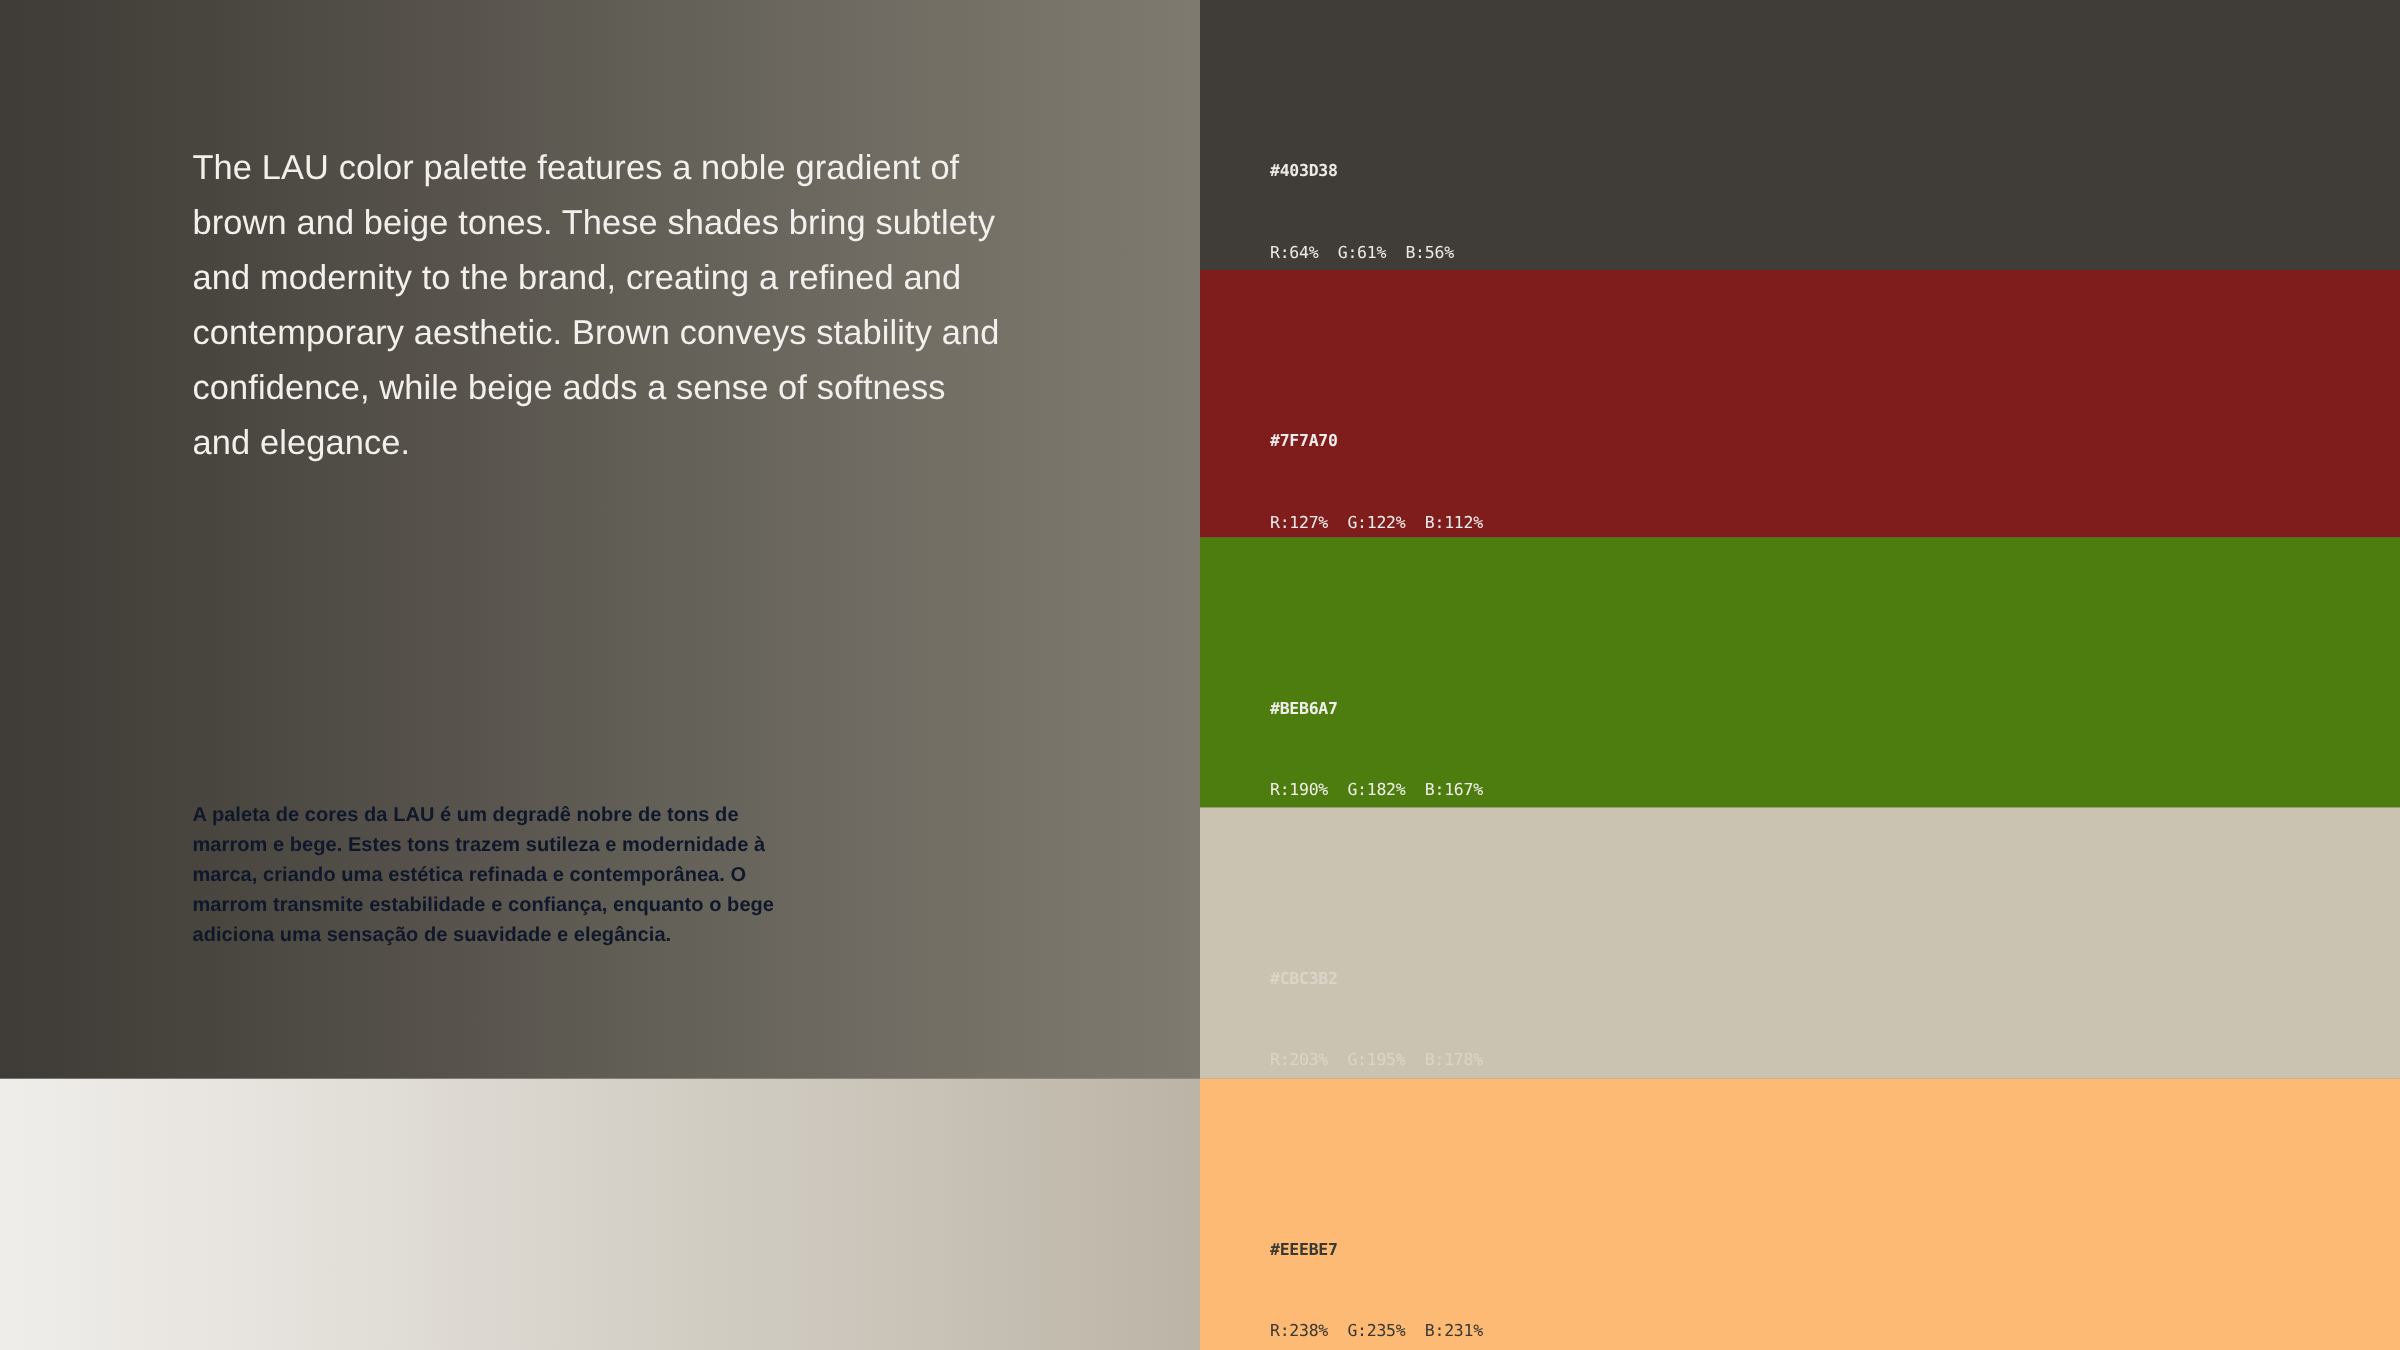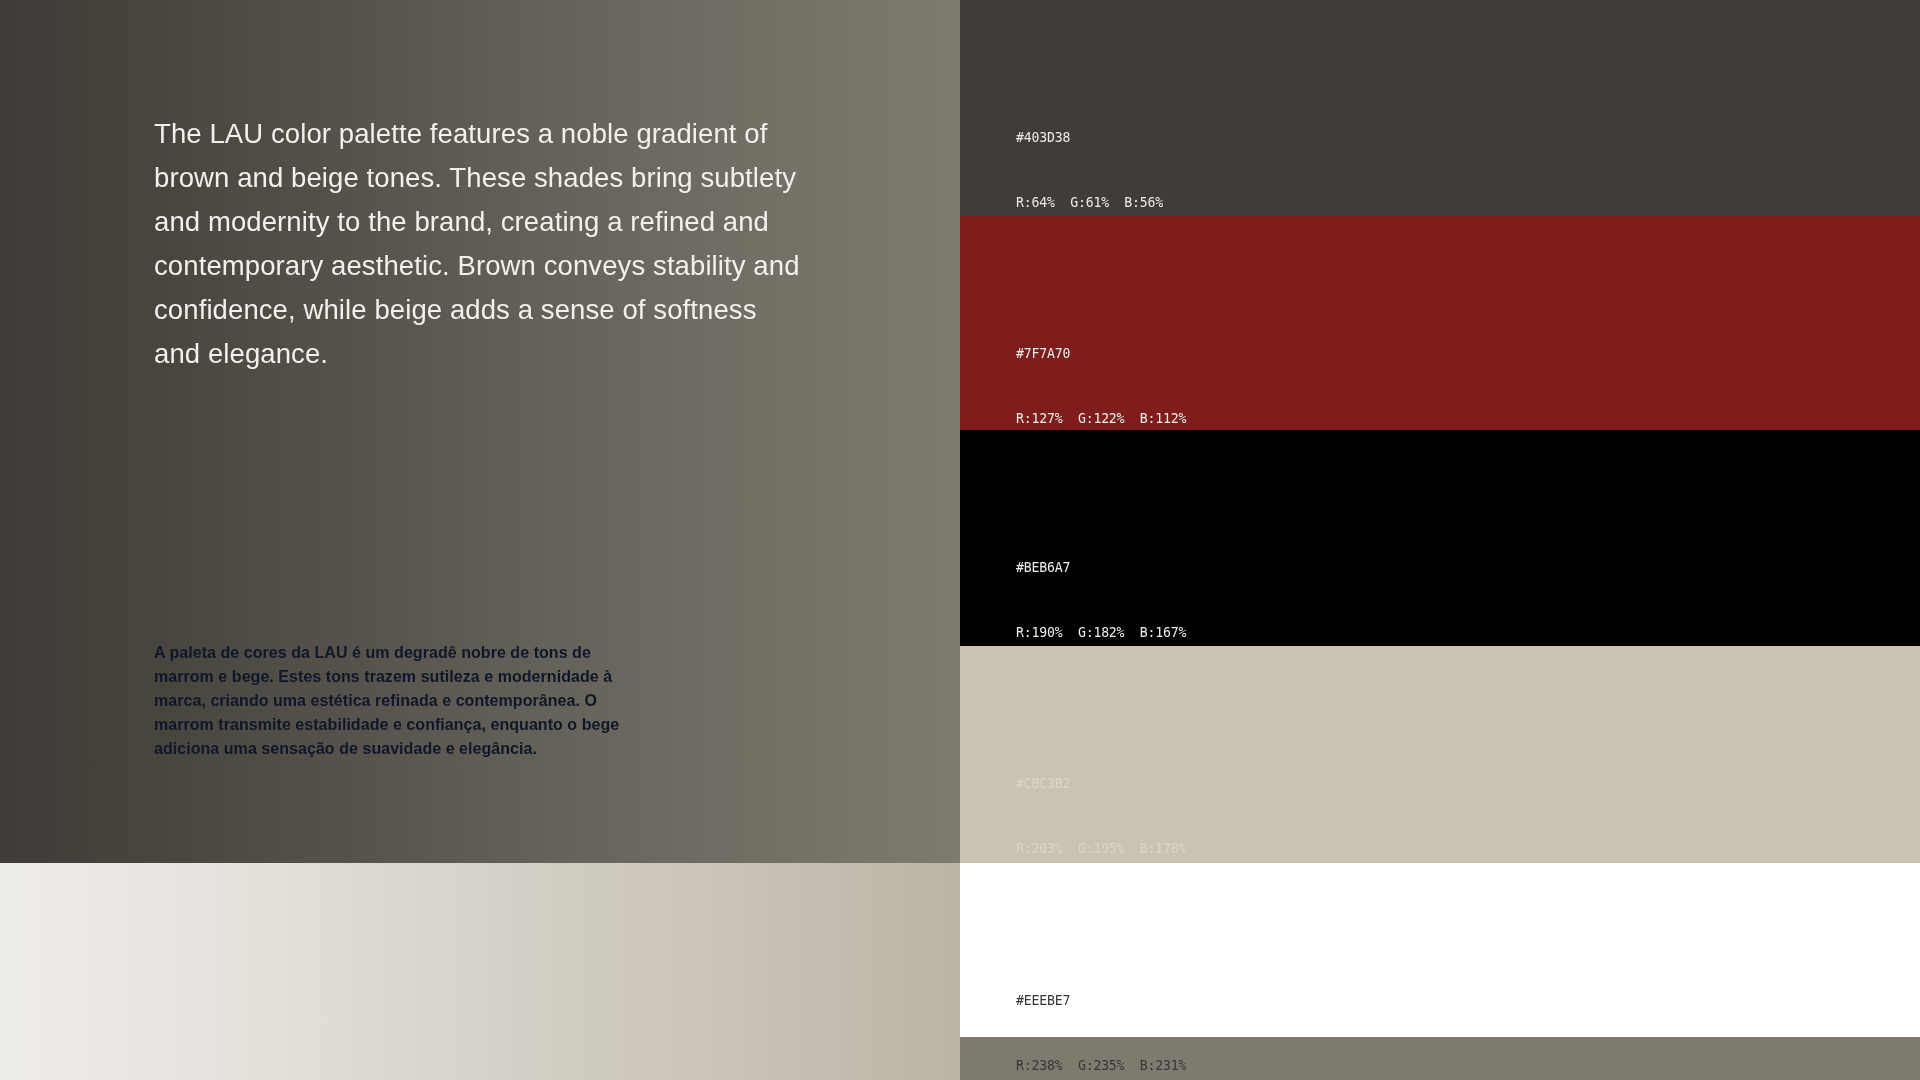--- a/index.html
+++ b/index.html
@@ -39,29 +39,29 @@
   
   .swatch {
     position:absolute; left:960px; width:960px;
   }
   .swatch-info {
     position:absolute; left:56px;
     font-family:"DejaVu Sans Mono","Liberation Mono",monospace;
     font-size:13.2px; line-height:21.6px; letter-spacing:-.2px;
     white-space:pre;
   }
-  .swatch-info .hex { font-weight:400; }
+  .swatch-info .hex { font-weight:700; }
   .swatch-info .line { display:block; }
 
   
   #swatch-1 { top:0px;   height:216px; background:#403D38; }
   #swatch-2 { top:216px; height:214px; background:#7f1d1d; }
-  #swatch-3 { top:430px; height:216px; background:#000000; }
+  #swatch-3 { top:430px; height:216px; background:#4d7c0f; }
   #swatch-4 { top:646px; height:217px; background:#CBC3B2; }
-  #swatch-5 { top:863px; height:174px; background:#ffffff; }
+  #swatch-5 { top:863px; height:217px; background:#fdba74; }
 
   #swatch-1 .swatch-info { top:84px; color:#EDEAE5; }
   #swatch-2 .swatch-info { top:84px; color:#EFEDE9; }
   #swatch-3 .swatch-info { top:84px; color:#F0EEEA; }
   #swatch-4 .swatch-info { top:84px; color:#DBD5C8; }
   #swatch-5 .swatch-info { top:84px; color:#3A3833; }
 </style>
 </head>
 <body>
 

